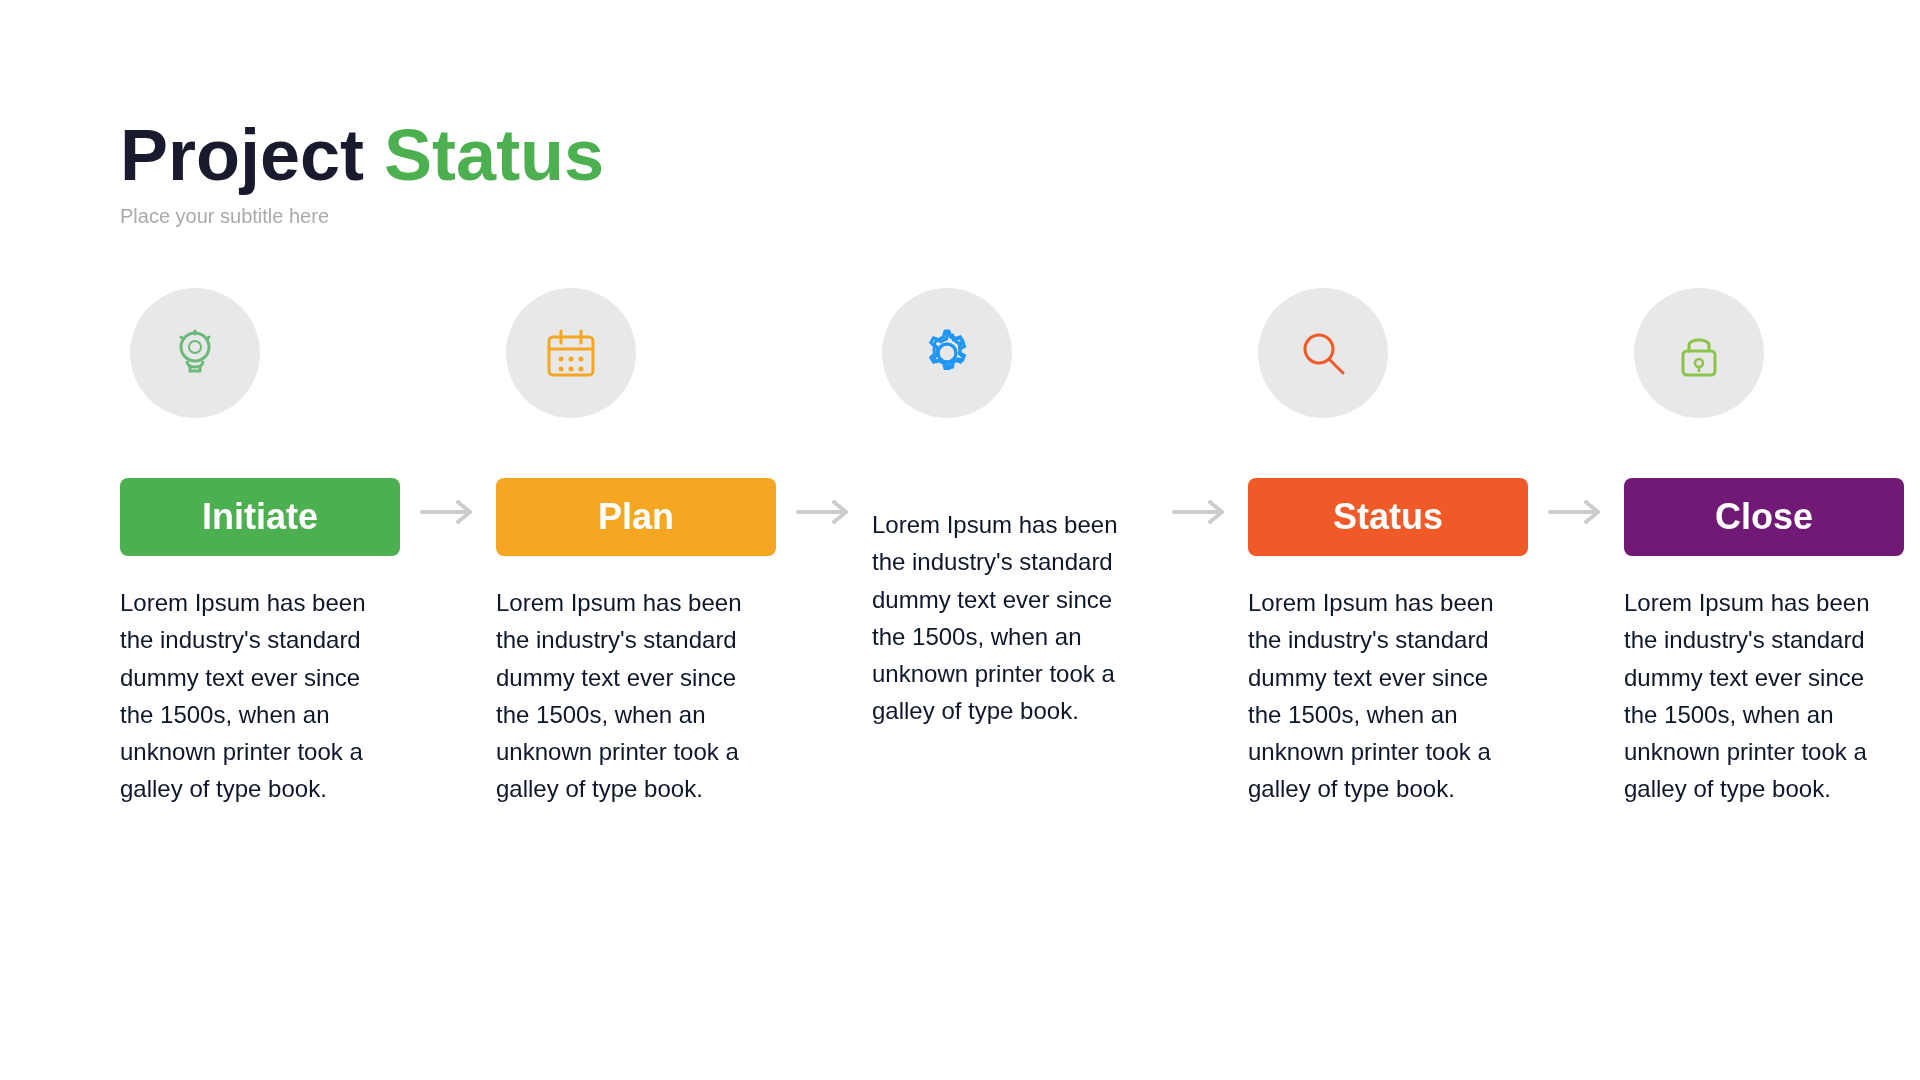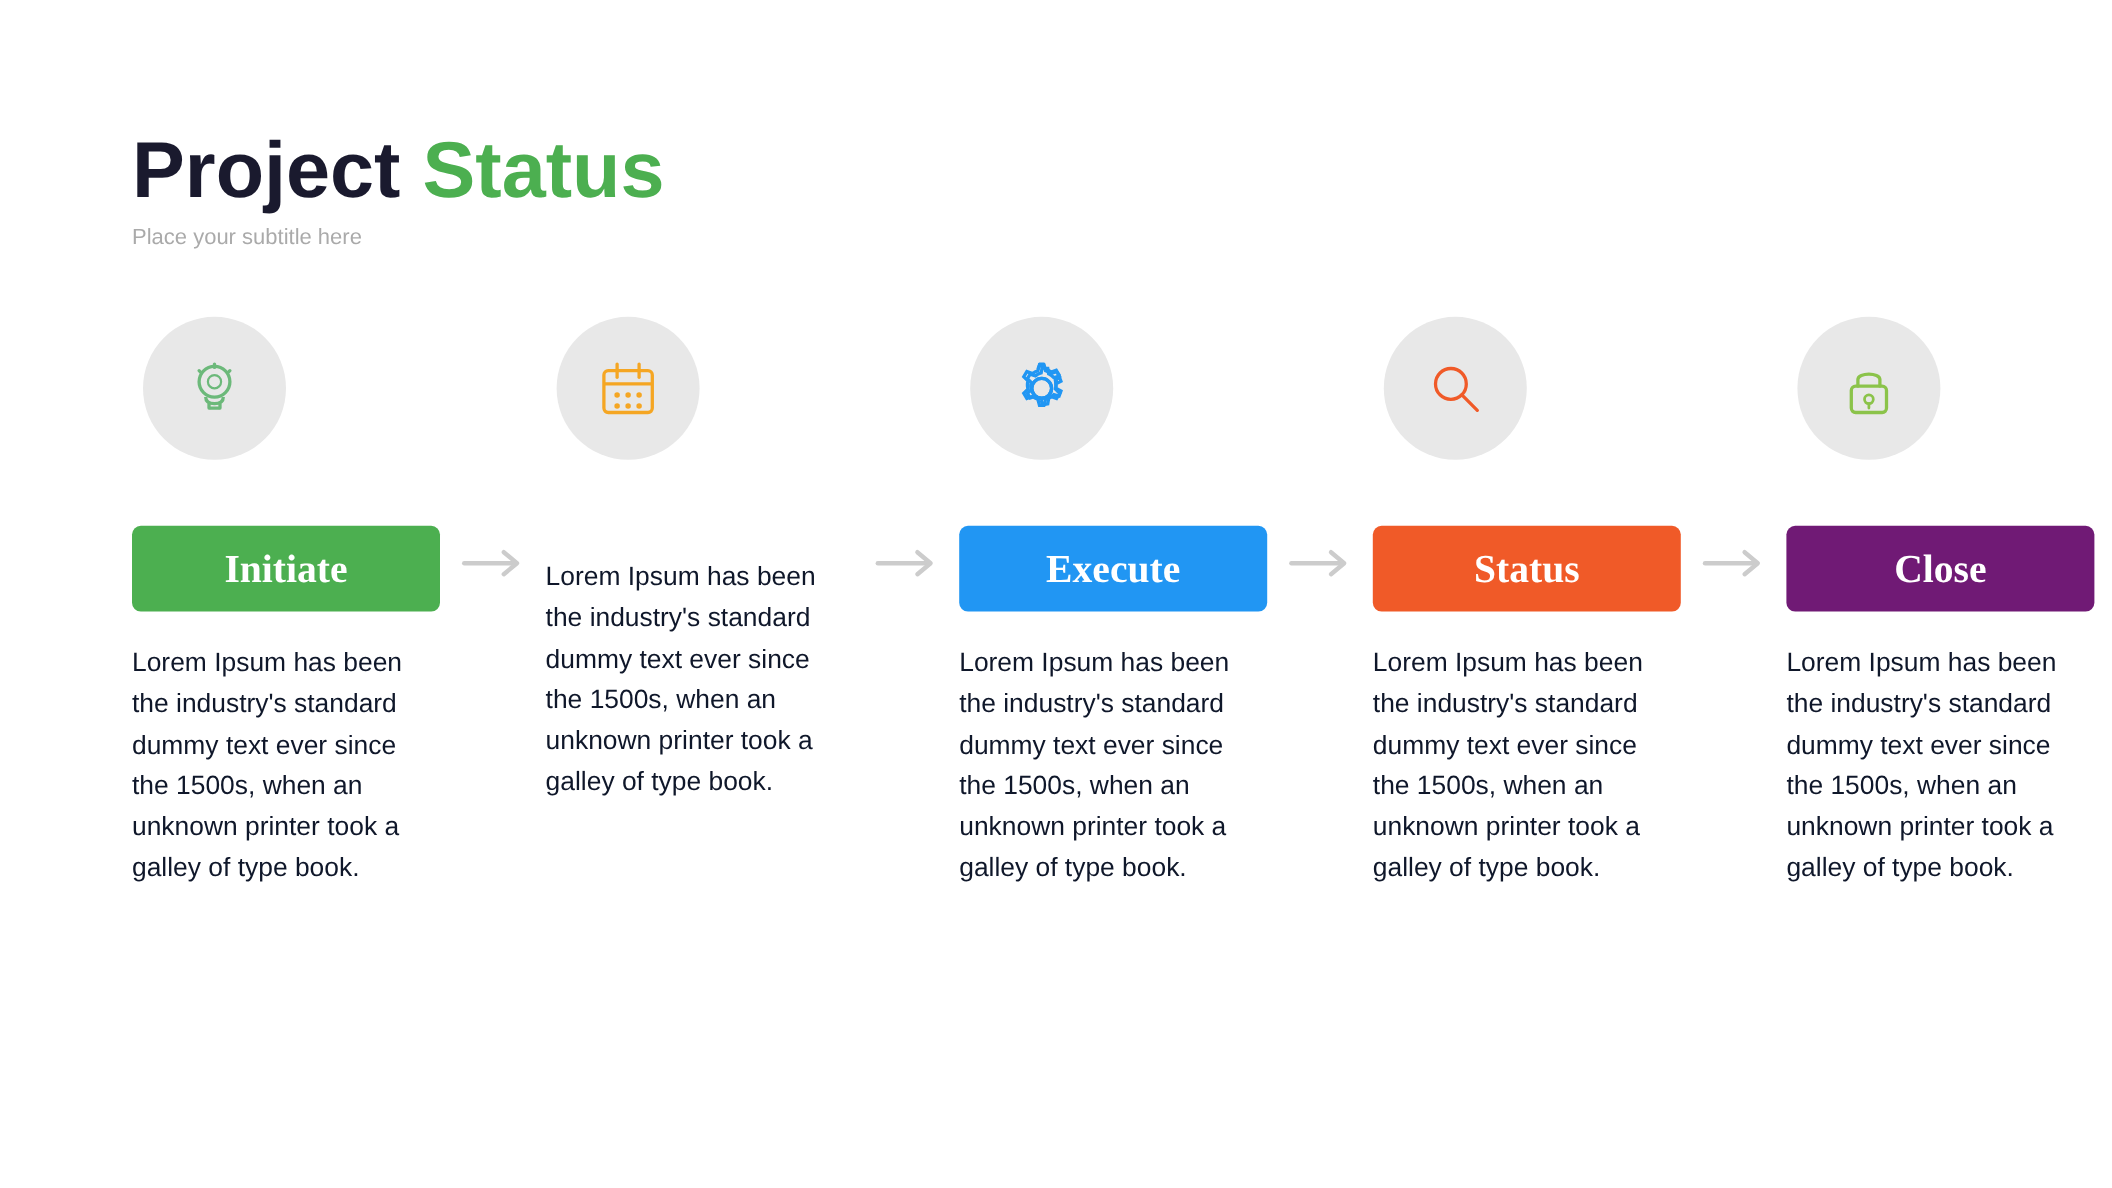--- a/index.html
+++ b/index.html
@@ -73,21 +73,20 @@
 
     .icon-circle svg {
       width: 60px;
       height: 60px;
     }
 
     .label-row {
       display: flex;
       align-items: flex-start;
       width: 100%;
-      font-family: Liberation Serif, serif;
     }
 
     .label-btn {
       border-radius: 8px;
       padding: 18px 0;
       font-size: 36px;
       font-weight: 600;
       color: #fff;
       text-align: center;
       width: 280px;
@@ -183,20 +182,23 @@
           <line x1="20" y1="8" x2="20" y2="20" stroke="#f5a623" stroke-width="3" stroke-linecap="round"></line>
           <line x1="40" y1="8" x2="40" y2="20" stroke="#f5a623" stroke-width="3" stroke-linecap="round"></line>
           <circle cx="20" cy="36" r="2.5" fill="#f5a623"></circle>
           <circle cx="30" cy="36" r="2.5" fill="#f5a623"></circle>
           <circle cx="40" cy="36" r="2.5" fill="#f5a623"></circle>
           <circle cx="20" cy="46" r="2.5" fill="#f5a623"></circle>
           <circle cx="30" cy="46" r="2.5" fill="#f5a623"></circle>
           <circle cx="40" cy="46" r="2.5" fill="#f5a623"></circle>
         </svg>
       </div>
+      <div class="label-row">
+        <div class="label-btn">Plan</div>
+      </div>
       <div class="description">Lorem Ipsum has been the industry's standard dummy text ever since the 1500s, when an unknown printer took a galley of type book.</div>
     </div>
 
     <div class="arrow-area">
       <div class="arrow-spacer"></div>
       <div class="arrow">
         <svg viewBox="0 0 60 32" fill="none" xmlns="http://www.w3.org/2000/svg">
           <path d="M4 16 H48" stroke="#cccccc" stroke-width="4" stroke-linecap="round"></path>
           <path d="M40 6 L52 16 L40 26" stroke="#cccccc" stroke-width="4" stroke-linecap="round" stroke-linejoin="round" fill="none"></path>
         </svg>
@@ -207,23 +209,20 @@
       <div class="icon-circle">
 
         <svg viewBox="0 0 60 60" fill="none" xmlns="http://www.w3.org/2000/svg">
           <circle cx="30" cy="30" r="9" stroke="#2196f3" stroke-width="3" fill="none"></circle>
           <path d="M30 8 L32 16 L28 16 Z" fill="none" stroke="#2196f3" stroke-width="0"></path>
           <path d="M26.5 12.5 L28.5 8 L31.5 8 L33.5 12.5 C35.5 13 37.2 14 38.6 15.3 L43.2 13.7 L45.7 17.8 L42.3 21.3 C42.7 22.8 42.9 24.4 42.9 26 C42.9 26 43 29 42.9 30 L47.5 32.5 L45.8 37 L41 35.8 C39.7 37.2 38.1 38.4 36.3 39.2 L35.5 44.2 L30.5 45 L29.5 40 C27.5 39.5 25.7 38.5 24.2 37.2 L19.5 38.8 L17 34.7 L20.5 31.3 C20.2 30.2 20 29.1 20 28 C20 26.9 20.2 25.8 20.5 24.7 L17 21.3 L19.5 17.2 L24.2 18.8 C25.7 17.5 27.5 16.5 29.5 16 L30.5 11 L35.5 11.8 L36.3 16.8 C38.1 17.6 39.7 18.8 41 20.2 L45.8 19 L47.5 23.5 L42.9 26" stroke="#2196f3" stroke-width="3" fill="none"></path>
           <circle cx="30" cy="30" r="9" stroke="#2196f3" stroke-width="3" fill="none"></circle>
           <path d="M28 8.5 L32 8.5 L33.5 14 C35.3 14.6 36.9 15.5 38.3 16.7 L43.5 14.8 L46.3 19.5 L42.5 23.3 C42.8 24.5 43 25.7 43 27 C43 28.3 42.8 29.5 42.5 30.7 L46.3 34.5 L43.5 39.2 L38.3 37.3 C36.9 38.5 35.3 39.4 33.5 40 L32 45.5 L28 45.5 L26.5 40 C24.7 39.4 23.1 38.5 21.7 37.3 L16.5 39.2 L13.7 34.5 L17.5 30.7 C17.2 29.5 17 28.3 17 27 C17 25.7 17.2 24.5 17.5 23.3 L13.7 19.5 L16.5 14.8 L21.7 16.7 C23.1 15.5 24.7 14.6 26.5 14 Z" stroke="#2196f3" stroke-width="3" fill="none"></path>
         </svg>
       </div>
-      <div class="label-row">
-        <div class="label-btn">Execute</div>
-      </div>
       <div class="description">Lorem Ipsum has been the industry's standard dummy text ever since the 1500s, when an unknown printer took a galley of type book.</div>
     </div>
 
     <div class="arrow-area">
       <div class="arrow-spacer"></div>
       <div class="arrow">
         <svg viewBox="0 0 60 32" fill="none" xmlns="http://www.w3.org/2000/svg">
           <path d="M4 16 H48" stroke="#cccccc" stroke-width="4" stroke-linecap="round"></path>
           <path d="M40 6 L52 16 L40 26" stroke="#cccccc" stroke-width="4" stroke-linecap="round" stroke-linejoin="round" fill="none"></path>
         </svg>

